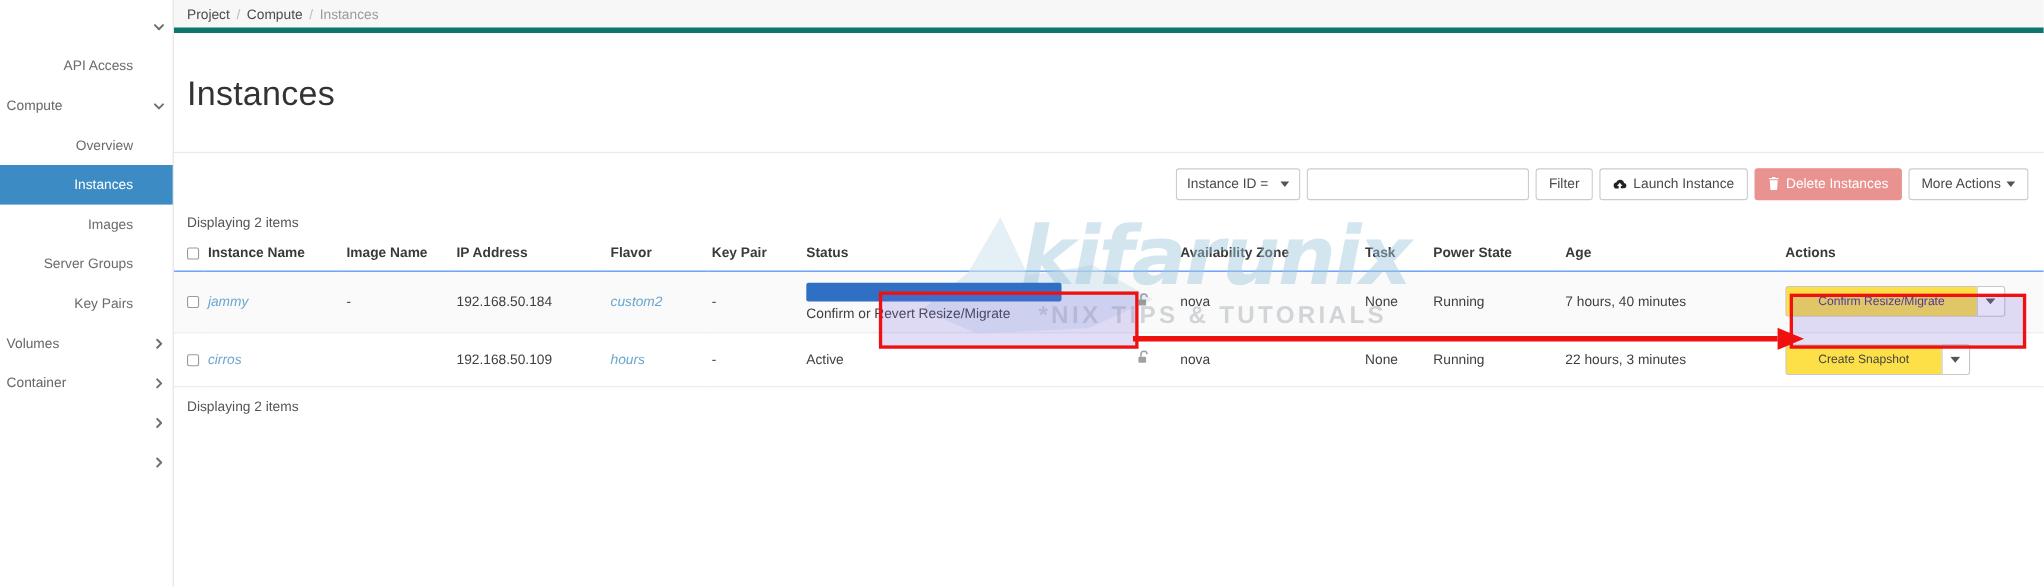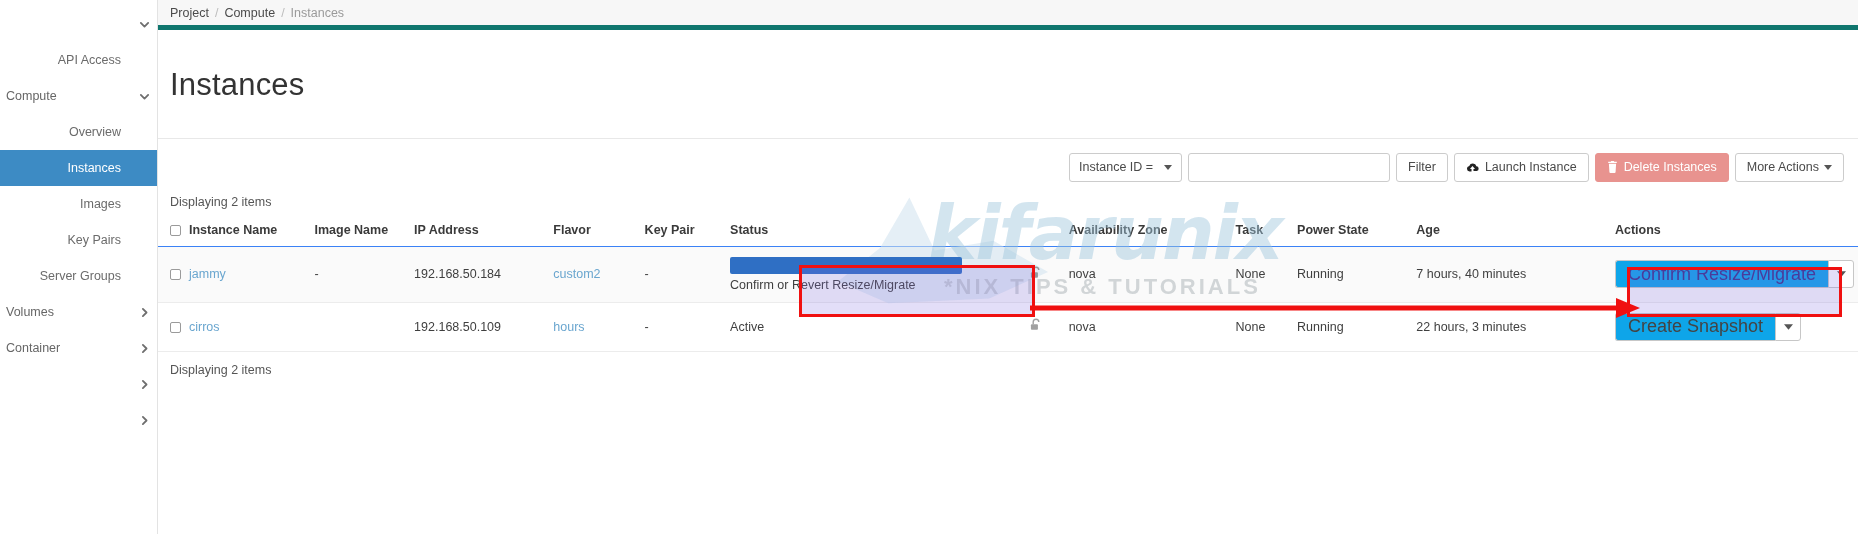--- a/index.html
+++ b/index.html
@@ -116,21 +116,21 @@
     font-size: 12.5px; font-weight: 700; color: #3a3a3a;
     text-align: left; padding: 6px 4px 9px 4px;
     border-bottom: 1px solid #3b82f6; white-space: nowrap;
   }
   table.inst td {
     font-size: 12.5px; color: #3f3f3f; padding: 10px 4px;
     border-bottom: 1px solid #ececec; vertical-align: middle;
     white-space: nowrap;
   }
   tr.row-alt td { background: #fafafa; }
-  .lnk { color: #6aa6cf; cursor: pointer; }
+  .lnk { color: #6aa6cf; cursor: pointer; font-style: italic; }
   .cb {
     width: 11px; height: 11px; border: 1px solid #9a9a9a;
     border-radius: 2px; background: #fff; display: inline-block;
     cursor: pointer; vertical-align: middle;
   }
   .col-cb { width: 26px; padding-left: 12px !important; }
   .col-name { width: 126px; }
   .col-img { width: 100px; }
   .col-ip { width: 140px; }
   .col-flavor { width: 92px; }
@@ -157,22 +157,22 @@
   .anno-box {
     position: absolute; border: 3px solid #f01010;
     background: rgba(126,106,222,0.22); z-index: 5; pointer-events: none;
   }
   .anno-arrow { position: absolute; z-index: 6; pointer-events: none; }
 
   
   .split-btn { display: inline-flex; align-items: stretch; }
   .split-btn .main {
     border: 1px solid #c7c7c7; border-right: none;
-    border-radius: 3px 0 0 3px; background: #0ea5e9;
-    font-size: 18px; color: #444; padding: 0 12px; height: 28px;
+    border-radius: 3px 0 0 3px; background: #fde047;
+    font-size: 11px; color: #444; padding: 0 29px; height: 28px;
     display: inline-flex; align-items: center; cursor: pointer;
   }
   .split-btn .drop {
     border: 1px solid #c7c7c7; border-radius: 0 3px 3px 0;
     background: #fff; width: 26px; height: 28px;
     display: inline-flex; align-items: center; justify-content: center;
     cursor: pointer;
   }
   .split-btn.highlight .main { color: #3b2f8a; }
 
@@ -210,25 +210,25 @@
       </div>
       <div class="nav-row child active">
         <span class="lbl">Instances</span>
         <span class="chev"></span>
       </div>
       <div class="nav-row child">
         <span class="lbl">Images</span>
         <span class="chev"></span>
       </div>
       <div class="nav-row child">
+        <span class="lbl">Server Groups</span>
+        <span class="chev"></span>
+      </div>
+      <div class="nav-row child">
         <span class="lbl">Key Pairs</span>
-        <span class="chev"></span>
-      </div>
-      <div class="nav-row child">
-        <span class="lbl">Server Groups</span>
         <span class="chev"></span>
       </div>
       <div class="nav-row group">
         <span class="lbl">Volumes</span>
         <span class="chev">
           <svg width="13" height="13" viewBox="0 0 16 16">
             <path fill="none" stroke="#6e6e6e" stroke-width="2.2" stroke-linecap="round" stroke-linejoin="round" d="M6 3.5L10.5 8 6 12.5"></path>
           </svg>
         </span>
       </div>

